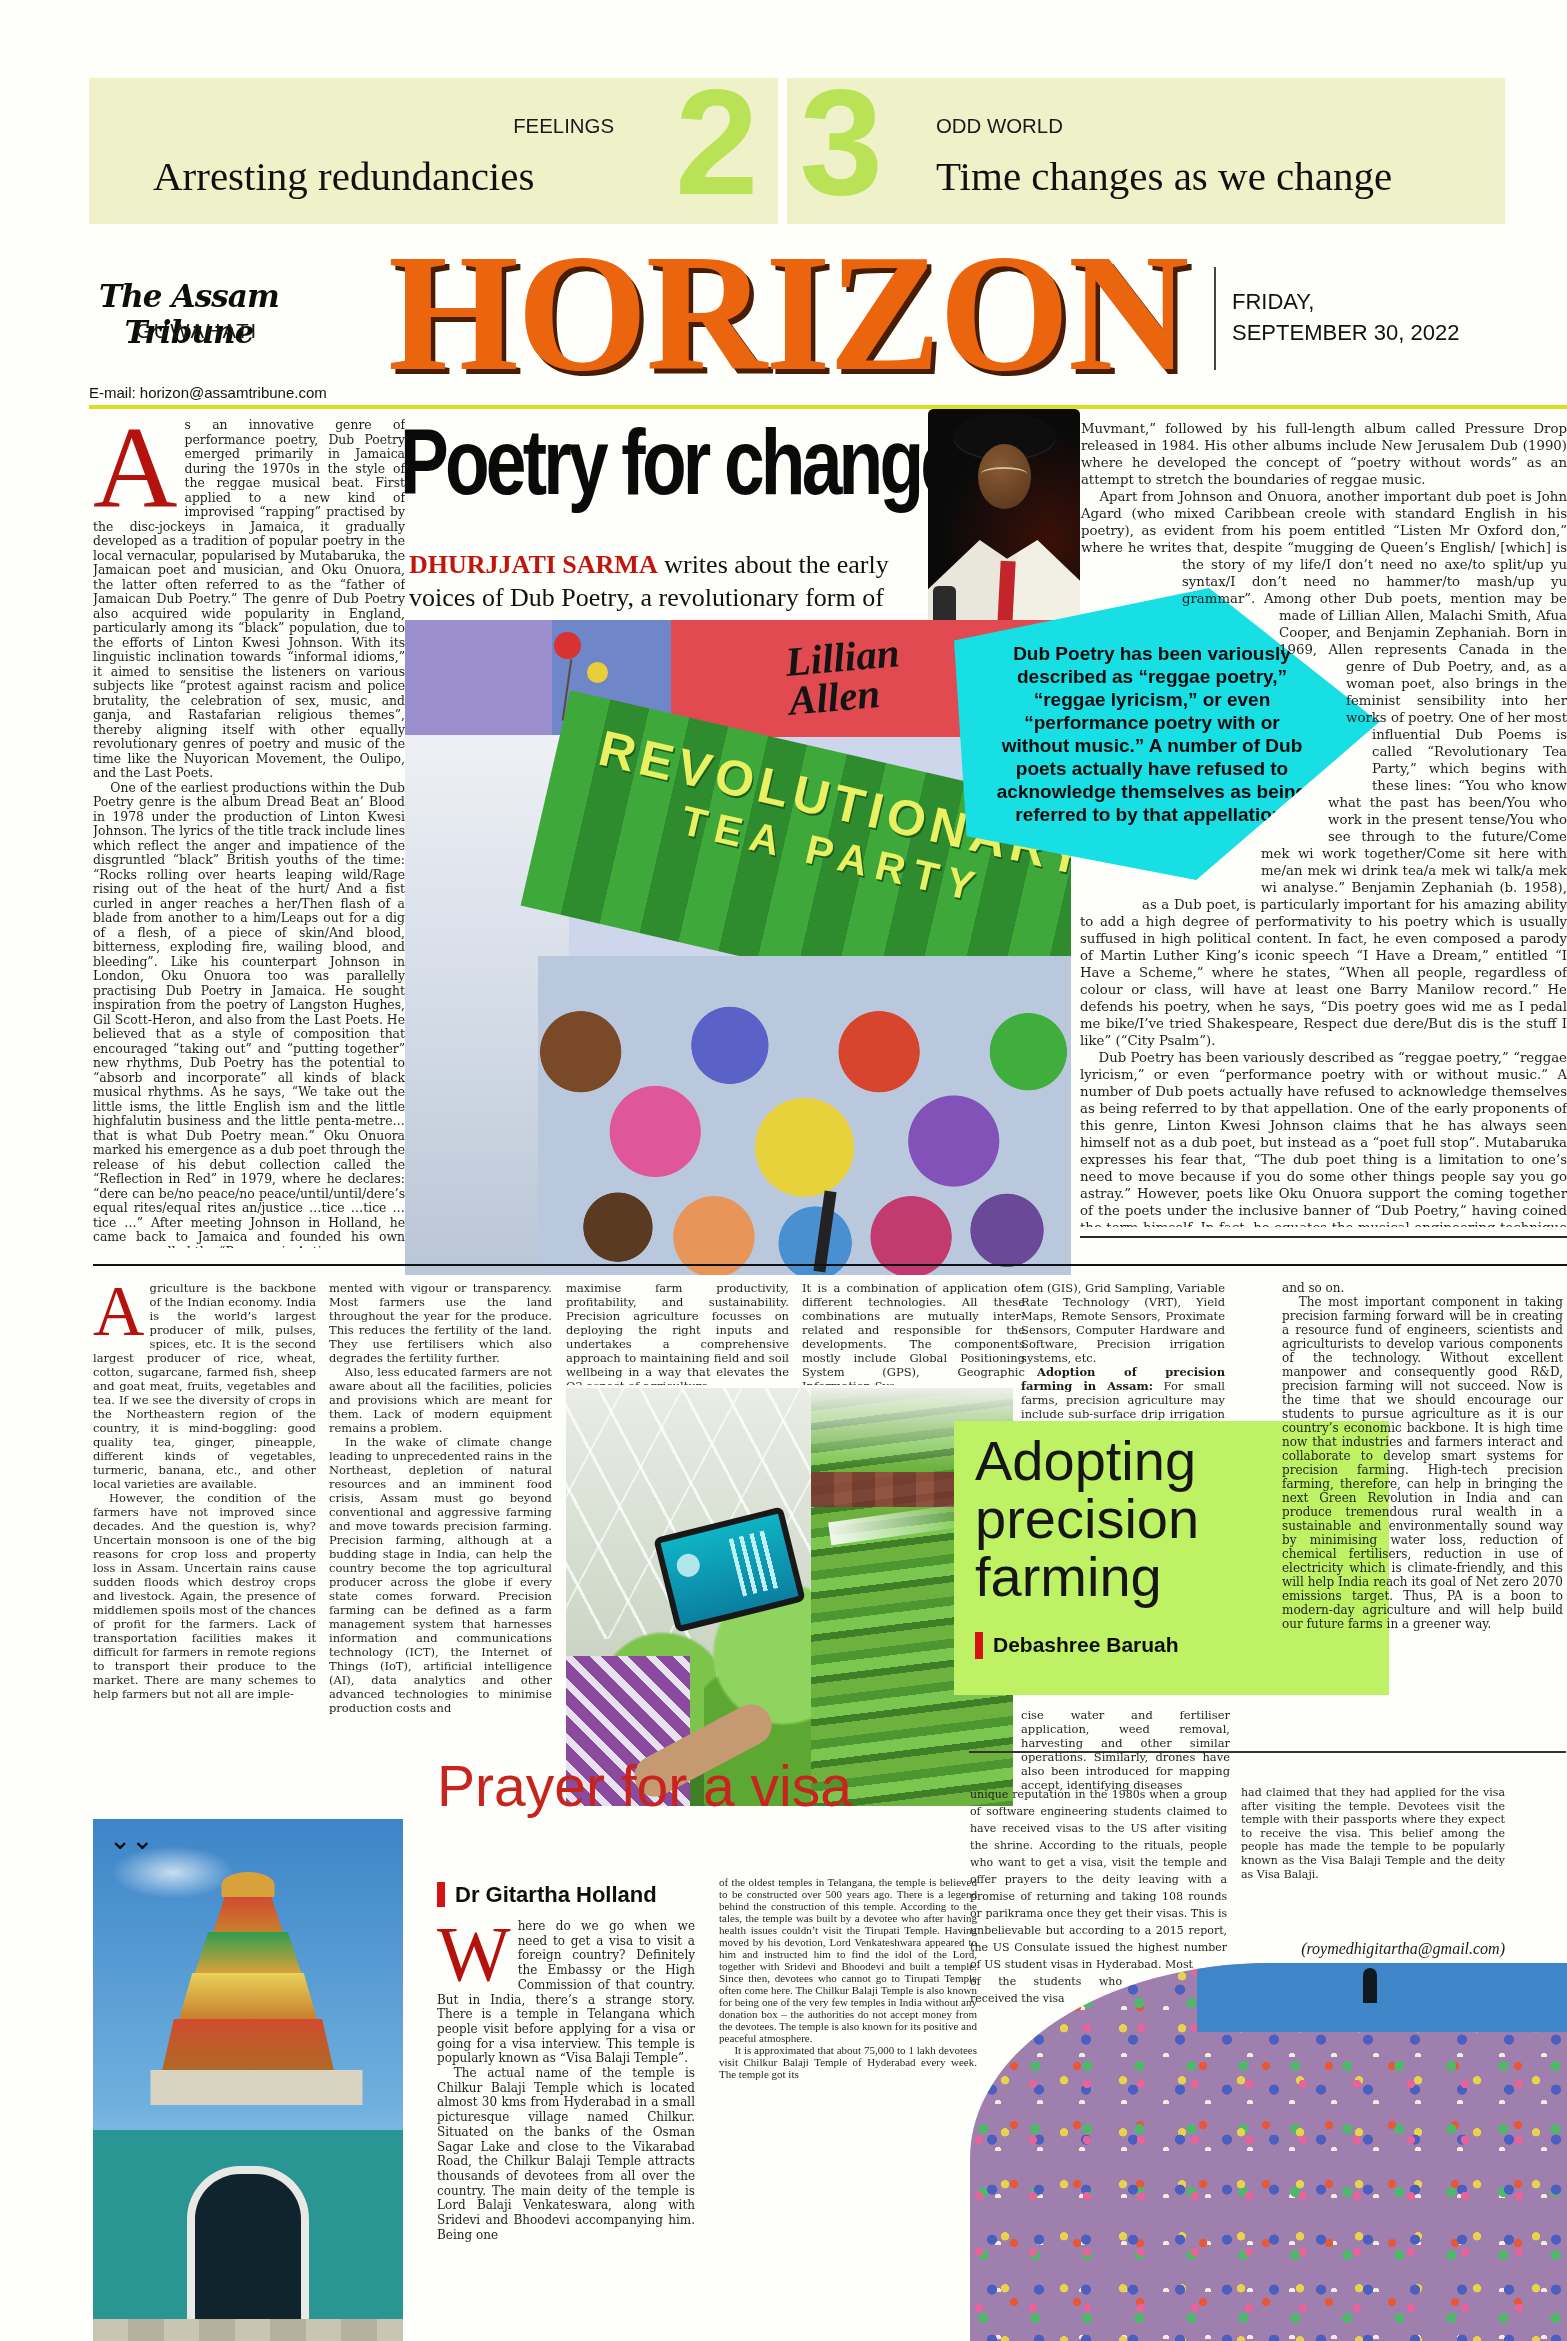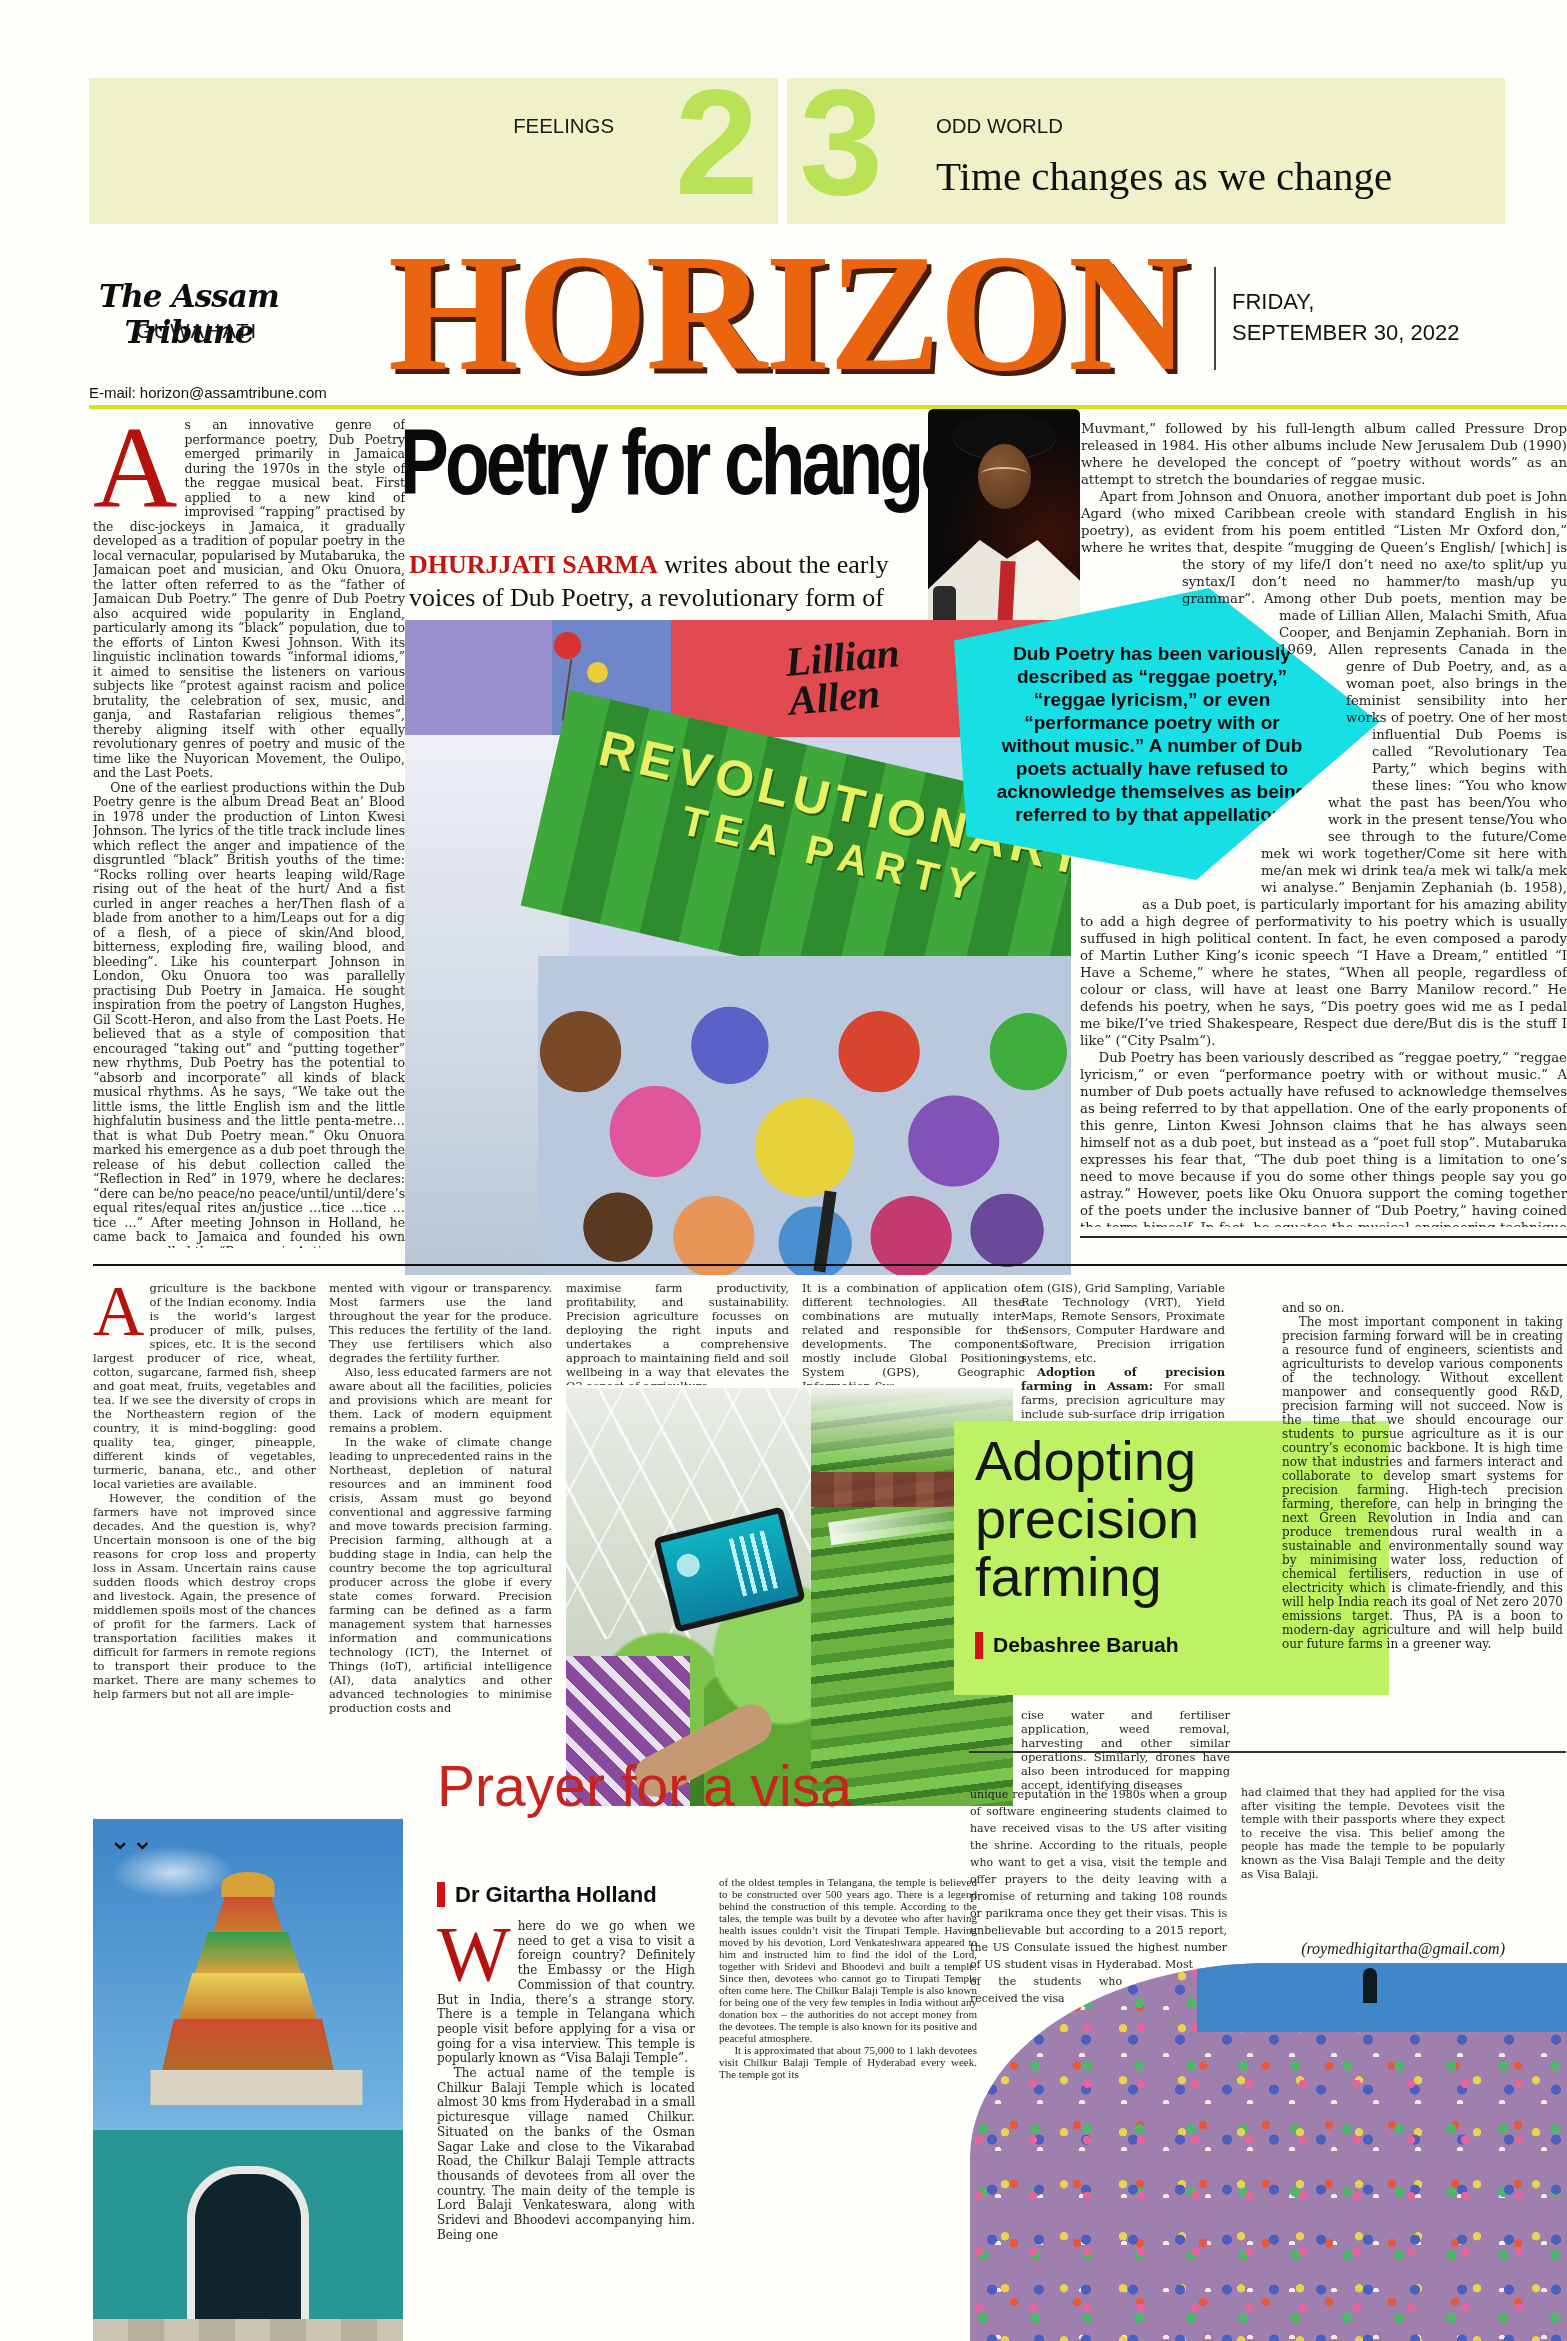--- a/index.html
+++ b/index.html
@@ -24,20 +24,21 @@
           text-align:right;color:#222;}
   .rule{position:absolute;background:#111;}
 </style>
 </head>
 <body>
 
 <div id="page">
 
   <div class="promo-box" style="left:89px;top:78px;width:689px;height:146px;">
     <span class="promo-kicker" style="right:164px;top:37px;">FEELINGS</span>
+    <span class="promo-title" style="left:64px;top:74px;">Arresting redundancies</span>
     <span class="promo-num" style="right:19.5px;top:3.5px;">2</span>
   </div>
   <div class="promo-box" style="left:787px;top:78px;width:718px;height:146px;">
     <span class="promo-num" style="left:12.4px;top:3.5px;">3</span>
     <span class="promo-kicker" style="left:149px;top:37px;">ODD WORLD</span>
     <span class="promo-title" style="left:149px;top:74px;">Time changes as we change</span>
   </div>
 
   <div class="abs" style="left:91px;top:278px;width:196px;text-align:center;font-family:'DejaVu Serif',serif;font-weight:bold;font-style:italic;font-size:31px;letter-spacing:-0.9px;color:#0d0d0d;">The Assam Tribune</div>
   <div class="abs sans" style="left:99px;top:320px;width:196px;text-align:center;font-size:20.4px;letter-spacing:1.8px;color:#1a1a1a;">GUWAHATI</div>
@@ -170,21 +171,21 @@
       <div>farming</div>
     </div>
     <div class="bar" style="left:21px;top:211px;height:26.6px;"></div>
     <div class="abs sans" style="left:39px;top:212px;font-size:21px;font-weight:bold;color:#0d0d0d;">Debashree Baruah</div>
   </div>
 
   <div class="body-col abs" style="left:1021px;top:1708px;width:209px;height:106px;font-size:11.5px;line-height:14px;">
     <p>cise water and fertiliser application, weed removal, harvesting and other similar operations. Similarly, drones have also been introduced for mapping accept, identifying diseases</p>
   </div>
 
-  <div class="body-col abs" style="left:1282px;top:1281px;width:281px;height:425px;font-size:12px;line-height:14px;margin-top:20px;">
+  <div class="body-col abs" style="left:1282px;top:1281px;width:281px;height:425px;font-size:12px;line-height:14px;">
     <p>and so on.</p>
     <p class="ind">The most important component in taking precision farming forward will be in creating a resource fund of engineers, scientists and agriculturists to develop various components of the technology. Without excellent manpower and consequently good R&amp;D, precision farming will not succeed. Now is the time that we should encourage our students to pursue agriculture as it is our country’s economic backbone. It is high time now that industries and farmers interact and collaborate to develop smart systems for precision farming. High-tech precision farming, therefore, can help in bringing the next Green Revolution in India and can produce tremendous rural wealth in a sustainable and environmentally sound way by minimising water loss, reduction of chemical fertilisers, reduction in use of electricity which is climate-friendly, and this will help India reach its goal of Net zero 2070 emissions target. Thus, PA is a boon to modern-day agriculture and will help build our future farms in a greener way.</p>
   </div>
 
   <div class="rule" style="left:969px;top:1751px;width:597px;height:1.8px;background:#333;"></div>
 
   <div class="abs sans" style="left:437px;top:1753px;font-size:57px;font-weight:normal;color:#c8241e;">Prayer for a visa</div>
 
   <div class="bar" style="left:437px;top:1882px;height:25px;"></div>
   <div class="abs sans" style="left:455px;top:1882px;font-size:22px;font-weight:bold;color:#0d0d0d;">Dr Gitartha Holland</div>

